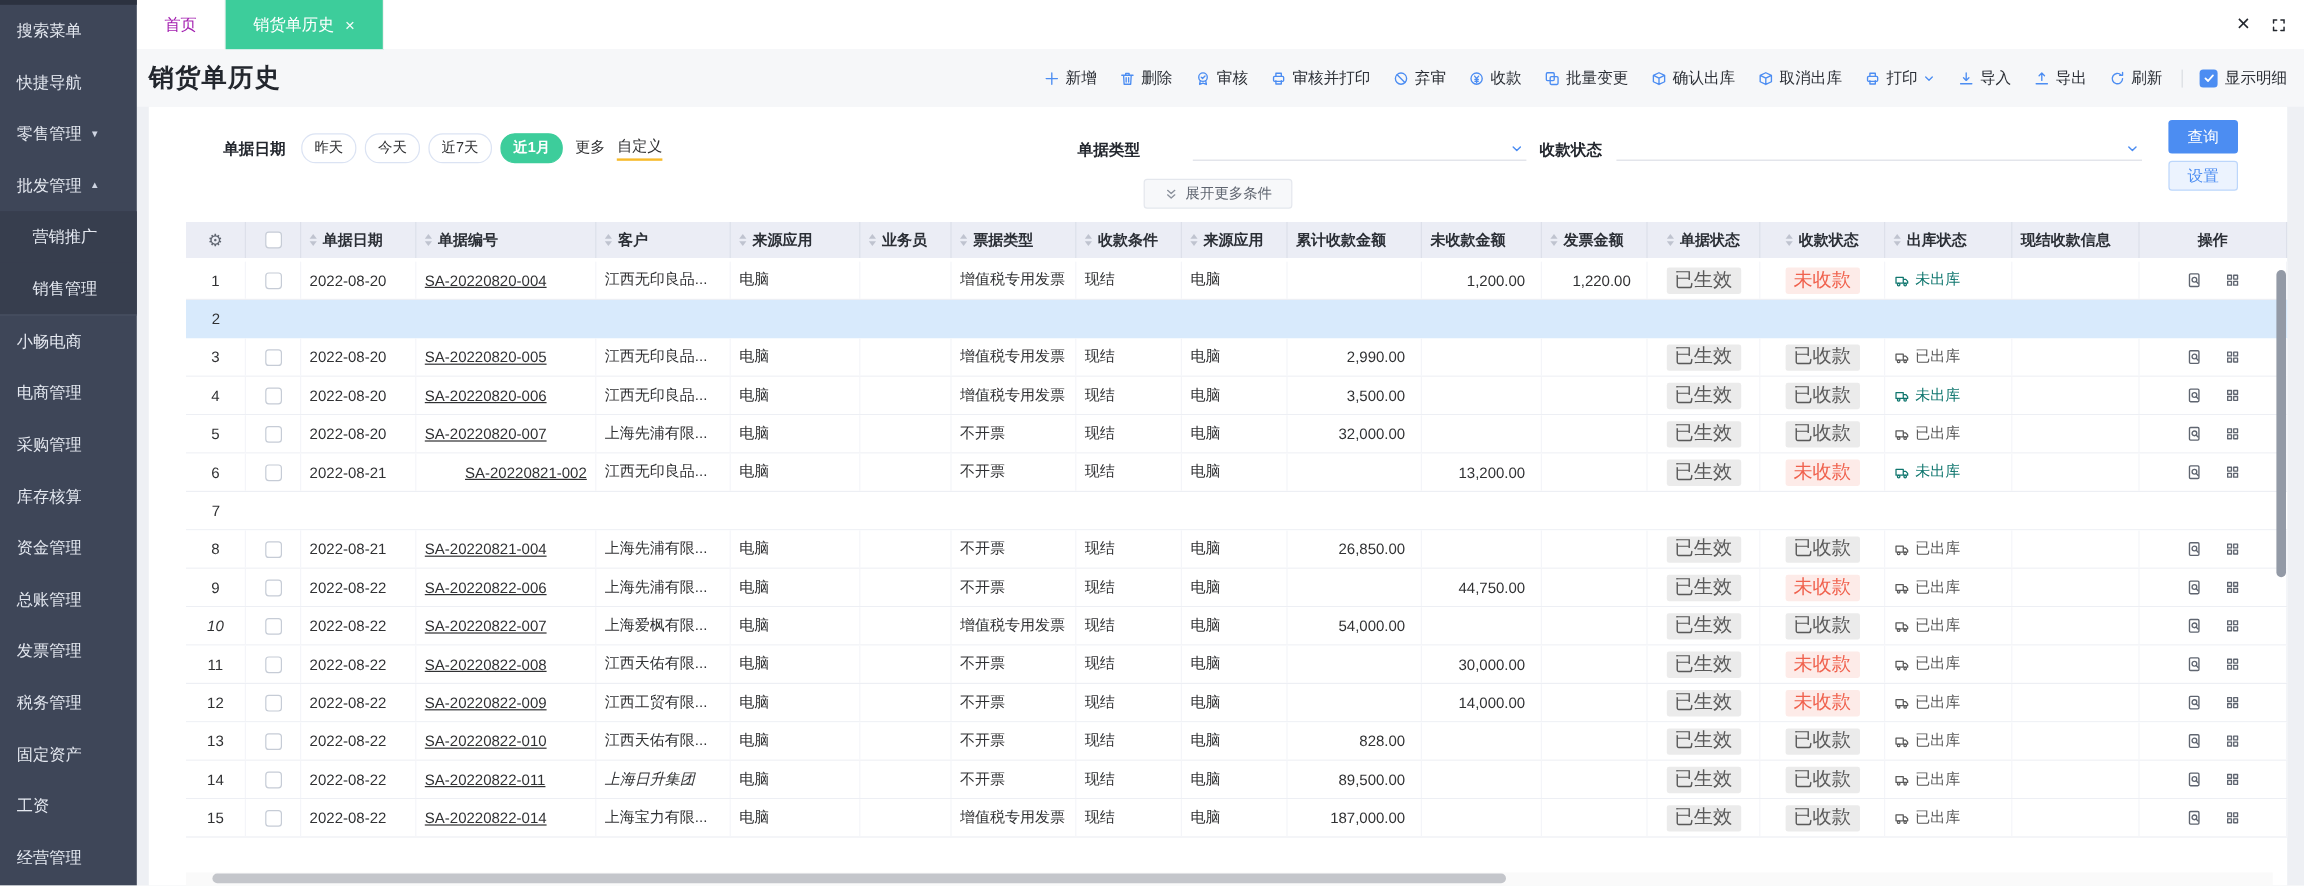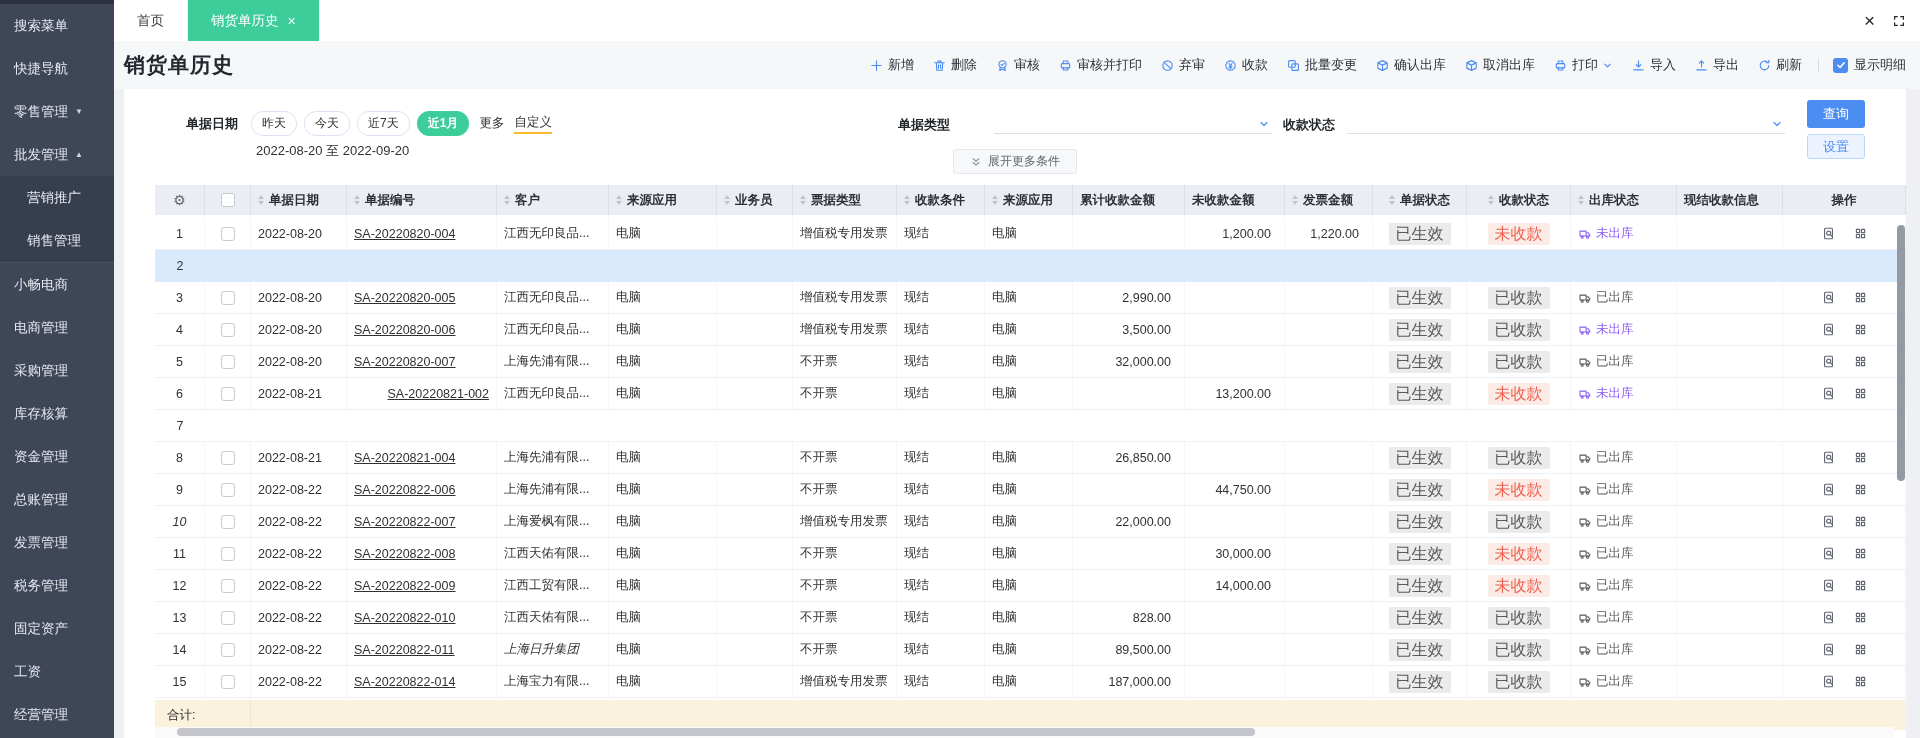--- a/index.html
+++ b/index.html
@@ -11,21 +11,21 @@
   .sb-top { height:4px; background:#2c3240; }
   .sb-item { height:43px; display:flex; align-items:center; padding-left:14px; font-size:13.5px; color:#e4e8f0; cursor:pointer; white-space:nowrap; }
   .sb-item.sub { padding-left:27px; background:#373e4e; }
   .sb-divider { height:1px; background:#4a5263; }
   .sb-arrow { font-size:8px; margin-left:7px; color:#cfd5e2; }
 
   
   .main { position:absolute; left:114px; right:0; top:0; bottom:0; }
 
   .tabbar { height:41px; background:#fff; position:relative; display:flex; align-items:stretch; }
-  .tab { display:flex; align-items:center; padding:0 23px; font-size:13.5px; color:#404040; cursor:pointer; border-right:1px solid #f2f2f2; }
+  .tab { display:flex; align-items:center; padding:0 23px; font-size:13.5px; color:#a21caf; cursor:pointer; border-right:1px solid #f2f2f2; }
   .tab.active { background:#3dcd9b; color:#fff; }
   .tclose { margin-left:9px; font-size:14px; line-height:1; opacity:.95; cursor:pointer; }
   .wctrl { position:absolute; right:14px; top:0; height:41px; display:flex; align-items:center; gap:17px; color:#23272e; }
   .wc-close { font-size:19px; line-height:1; cursor:pointer; }
 
   .titlebar { height:48px; background:#f6f7f9; display:flex; align-items:center; padding:0 14px 0 10px; }
   .titlebar h1 { font-size:21px; font-weight:700; color:#23272e; margin-right:auto; letter-spacing:1px; }
   .toolbar { display:flex; align-items:center; font-size:13px; color:#2b2f36; }
   .tb-btn { display:flex; align-items:center; gap:4px; margin-left:18px; cursor:pointer; white-space:nowrap; }
   .tb-btn svg { color:#4c8df2; }
@@ -70,21 +70,21 @@
   .td { display:flex; align-items:center; padding:0 7px; overflow:hidden; white-space:nowrap; border-right:1px solid #f4f5f9; }
   .td.c { justify-content:center; }
   .td.r { justify-content:flex-end; padding-right:13px; }
   .cb { width:14px; height:14px; border:1px solid #c6ccd6; border-radius:3px; background:#fff; display:inline-block; cursor:pointer; }
   .oplink { color:#303133; text-decoration:underline; cursor:pointer; }
   .badge { padding:3px 7px; border-radius:2px; font-size:16px; line-height:1; }
   .bg-gray { background:#ebebeb; color:#595959; }
   .bg-red { background:#fdebe8; color:#f0614d; }
   .outs { display:flex; align-items:center; gap:4px; }
   .out-gray { color:#595959; }
-  .out-red { color:#8b5cf6; }
+  .out-red { color:#0f766e; }
   .ops { display:flex; gap:17px; justify-content:center; width:100%; color:#5f6570; }
   .ops span { cursor:pointer; display:inline-flex; }
   .trow.total { background:#fbf2dd; height:30px; border-bottom:none; margin-top:2px; font-size:12.5px; }
   .trow.total .td { border-right:1px solid #f0e6cf; }
   .gear { font-size:14px; color:#5f6570; cursor:pointer; }
 
   .vsthumb { position:absolute; right:1px; top:40px; width:8px; height:256px; background:#939aa6; border-radius:4px; cursor:pointer; }
   .hstrack { position:absolute; left:0; right:12px; bottom:0; height:11px; background:#fafafa; }
   .hsthumb { position:absolute; left:22px; top:1px; width:62%; height:8px; background:#c4c6cb; border-radius:4px; cursor:pointer; }
 </style>
@@ -278,21 +278,20 @@
     <div class="fl-date">
       <span class="flabel">单据日期</span>
       <span class="pills" id="date-pills">
           <span class="pill">昨天</span>
           <span class="pill">今天</span>
           <span class="pill">近7天</span>
           <span class="pill active">近1月</span>
         </span>
       <span class="fmore">更多</span>
       <span class="fcustom">自定义</span>
-      <div class="frange">2022-08-20 至 2022-09-20</div>
     </div>
 
     <div class="fsel fsel1">
       <span class="flabel">单据类型</span>
       <span class="fline">
         <svg width="12" height="12" viewBox="0 0 16 16" fill="none" stroke="currentColor" stroke-width="1.6" stroke-linecap="round" stroke-linejoin="round">
             <path d="M4 6l4 4 4-4"></path>
           </svg>
       </span>
     </div>
@@ -857,21 +856,21 @@
             <div class="td" style="flex: 0 0 96px;">2022-08-22</div>
             <div class="td" style="flex: 0 0 150px;">
               <a class="oplink">SA-20220822-007</a>
             </div>
             <div class="td" style="flex: 0 0 112px;">上海爱枫有限...</div>
             <div class="td" style="flex: 0 0 108px;">电脑</div>
             <div class="td" style="flex: 0 0 76px;"></div>
             <div class="td" style="flex: 0 0 104px;">增值税专用发票</div>
             <div class="td" style="flex: 0 0 88px;">现结</div>
             <div class="td" style="flex: 0 0 88px;">电脑</div>
-            <div class="td r" style="flex: 0 0 112px;">22,000.00</div>
+            <div class="td r" style="flex: 0 0 112px;">54,000.00</div>
             <div class="td r" style="flex: 0 0 100px;"></div>
             <div class="td r" style="flex: 0 0 88px;"></div>
             <div class="td c" style="flex: 0 0 94px;">
               <span class="badge bg-gray">已生效</span>
             </div>
             <div class="td c" style="flex: 0 0 104px;">
               <span class="badge bg-gray">已收款</span>
             </div>
             <div class="td" style="flex: 0 0 106px;">
               <span class="outs out-gray">
@@ -1172,24 +1171,20 @@
                   <svg width="15" height="15" viewBox="0 0 16 16" fill="none" stroke="currentColor" stroke-width="1.2" stroke-linecap="round" stroke-linejoin="round">
                     <rect x="3.6" y="3.6" width="3.4" height="3.4"></rect>
                     <rect x="9" y="3.6" width="3.4" height="3.4"></rect>
                     <rect x="3.6" y="9" width="3.4" height="3.4"></rect>
                     <rect x="9" y="9" width="3.4" height="3.4"></rect>
                   </svg>
                 </span>
               </span>
             </div>
           </div>
-        </div>
-      <div class="trow total" id="trow-total">
-          <div class="td" style="flex: 0 0 96px; padding-left: 12px;">合计:</div>
-          <div class="td" style="flex: 1 1 0%; border-right: none;"></div>
         </div>
       <div class="vsthumb"></div>
       <div class="hstrack">
         <div class="hsthumb"></div>
       </div>
     </div>
 
   </div>
 </div>
 

